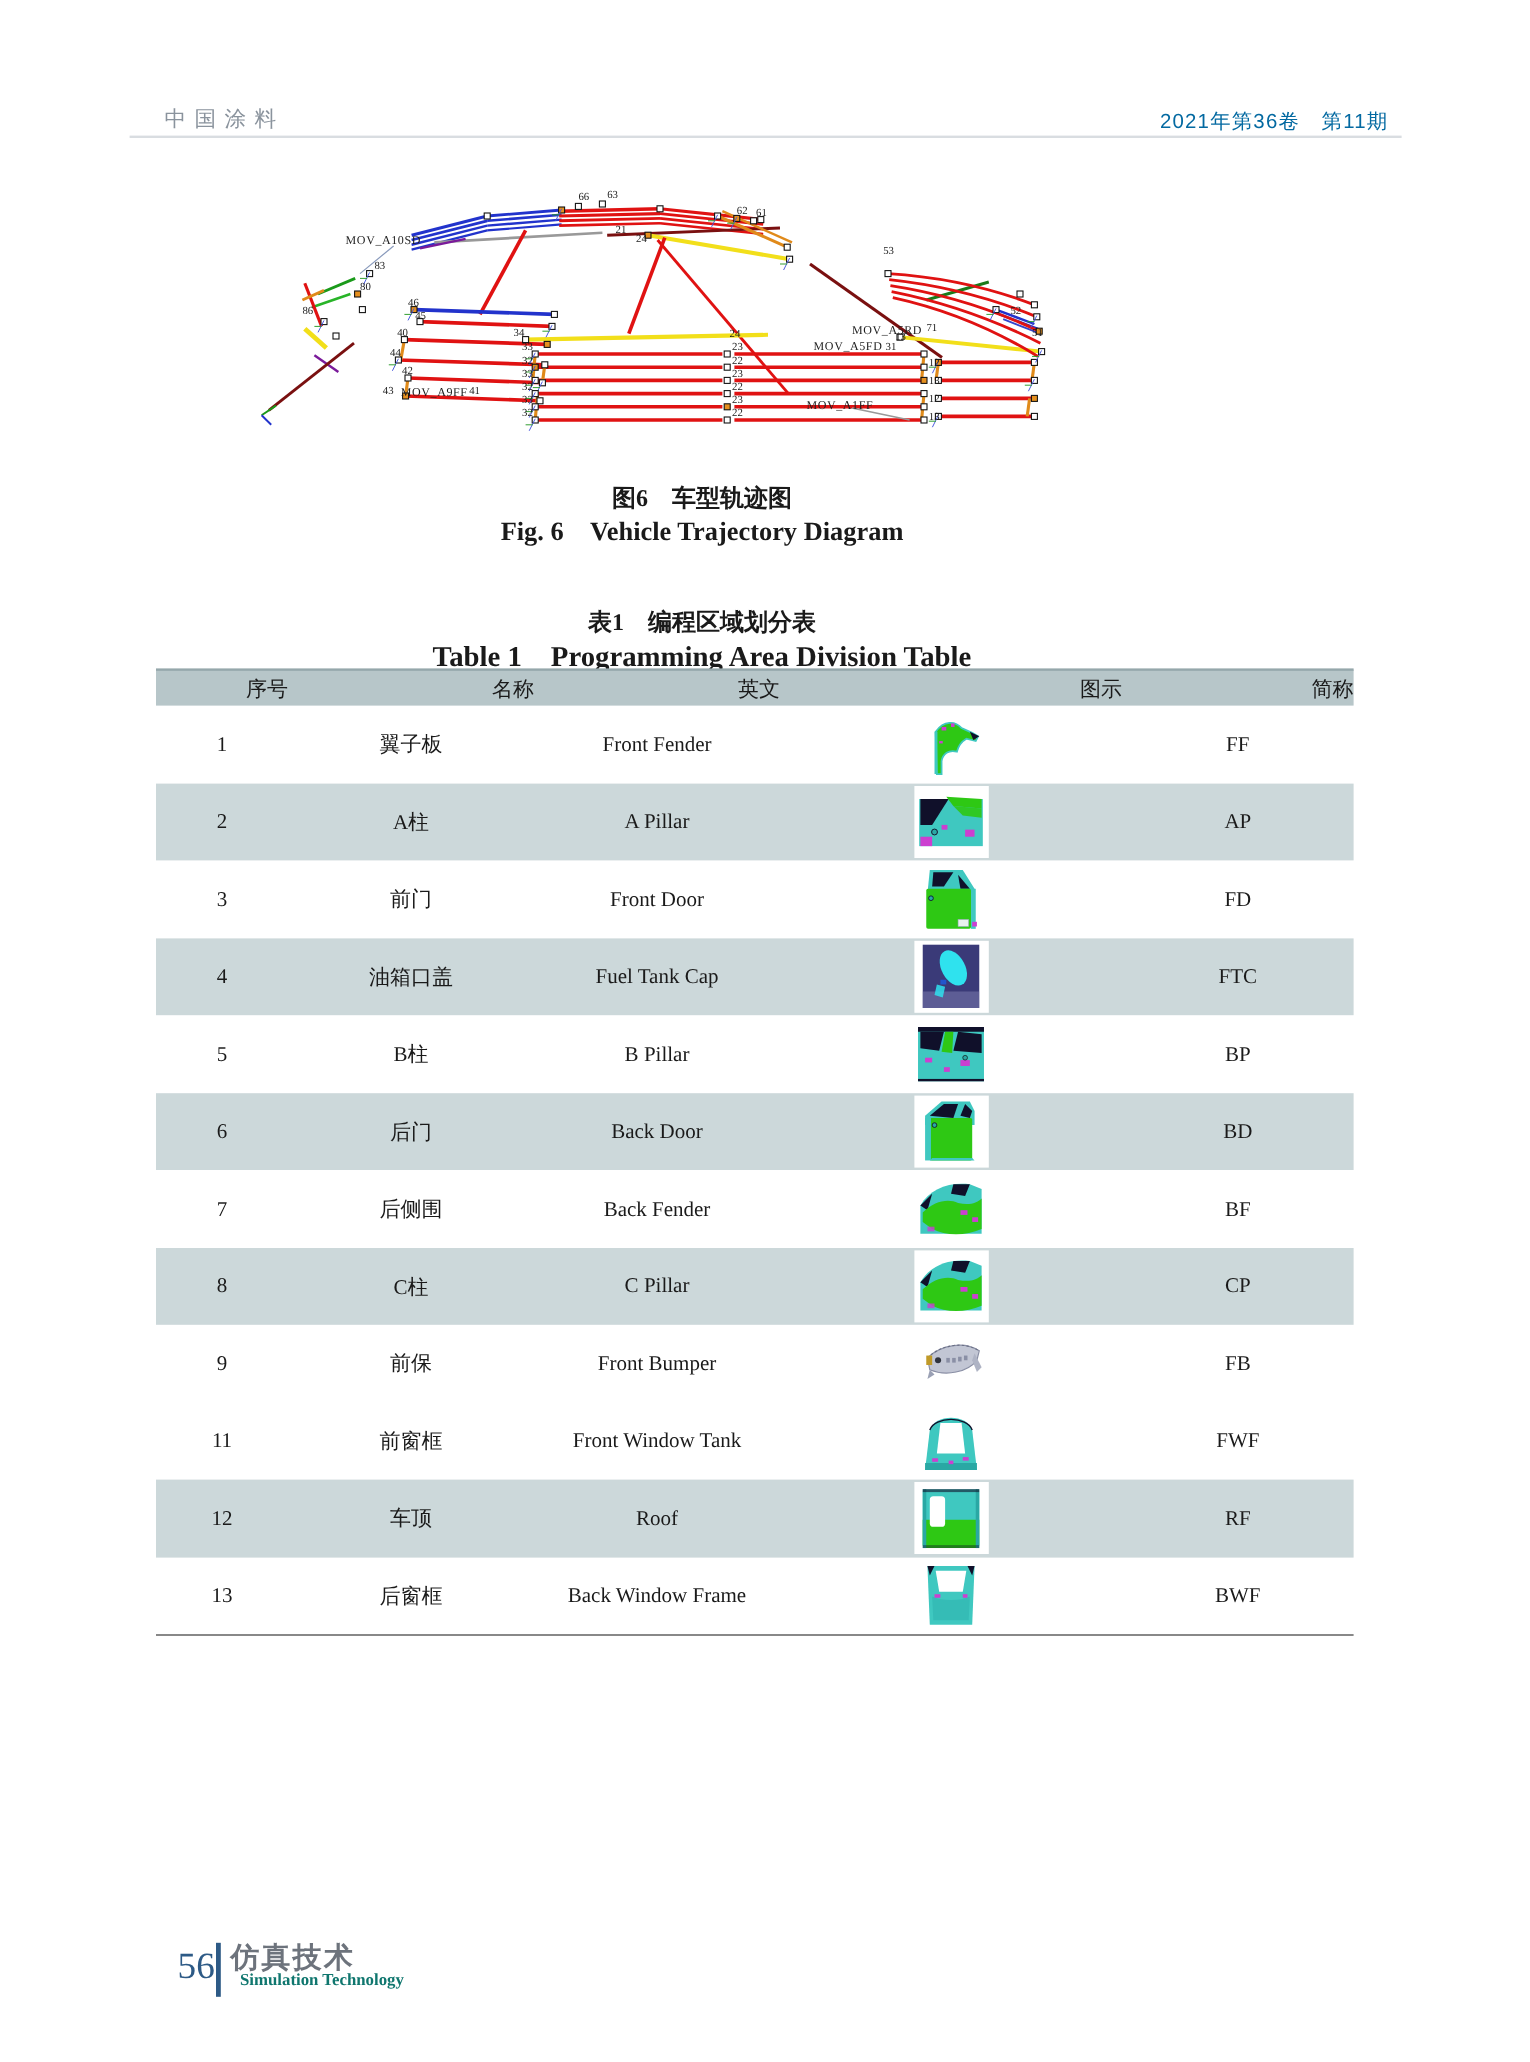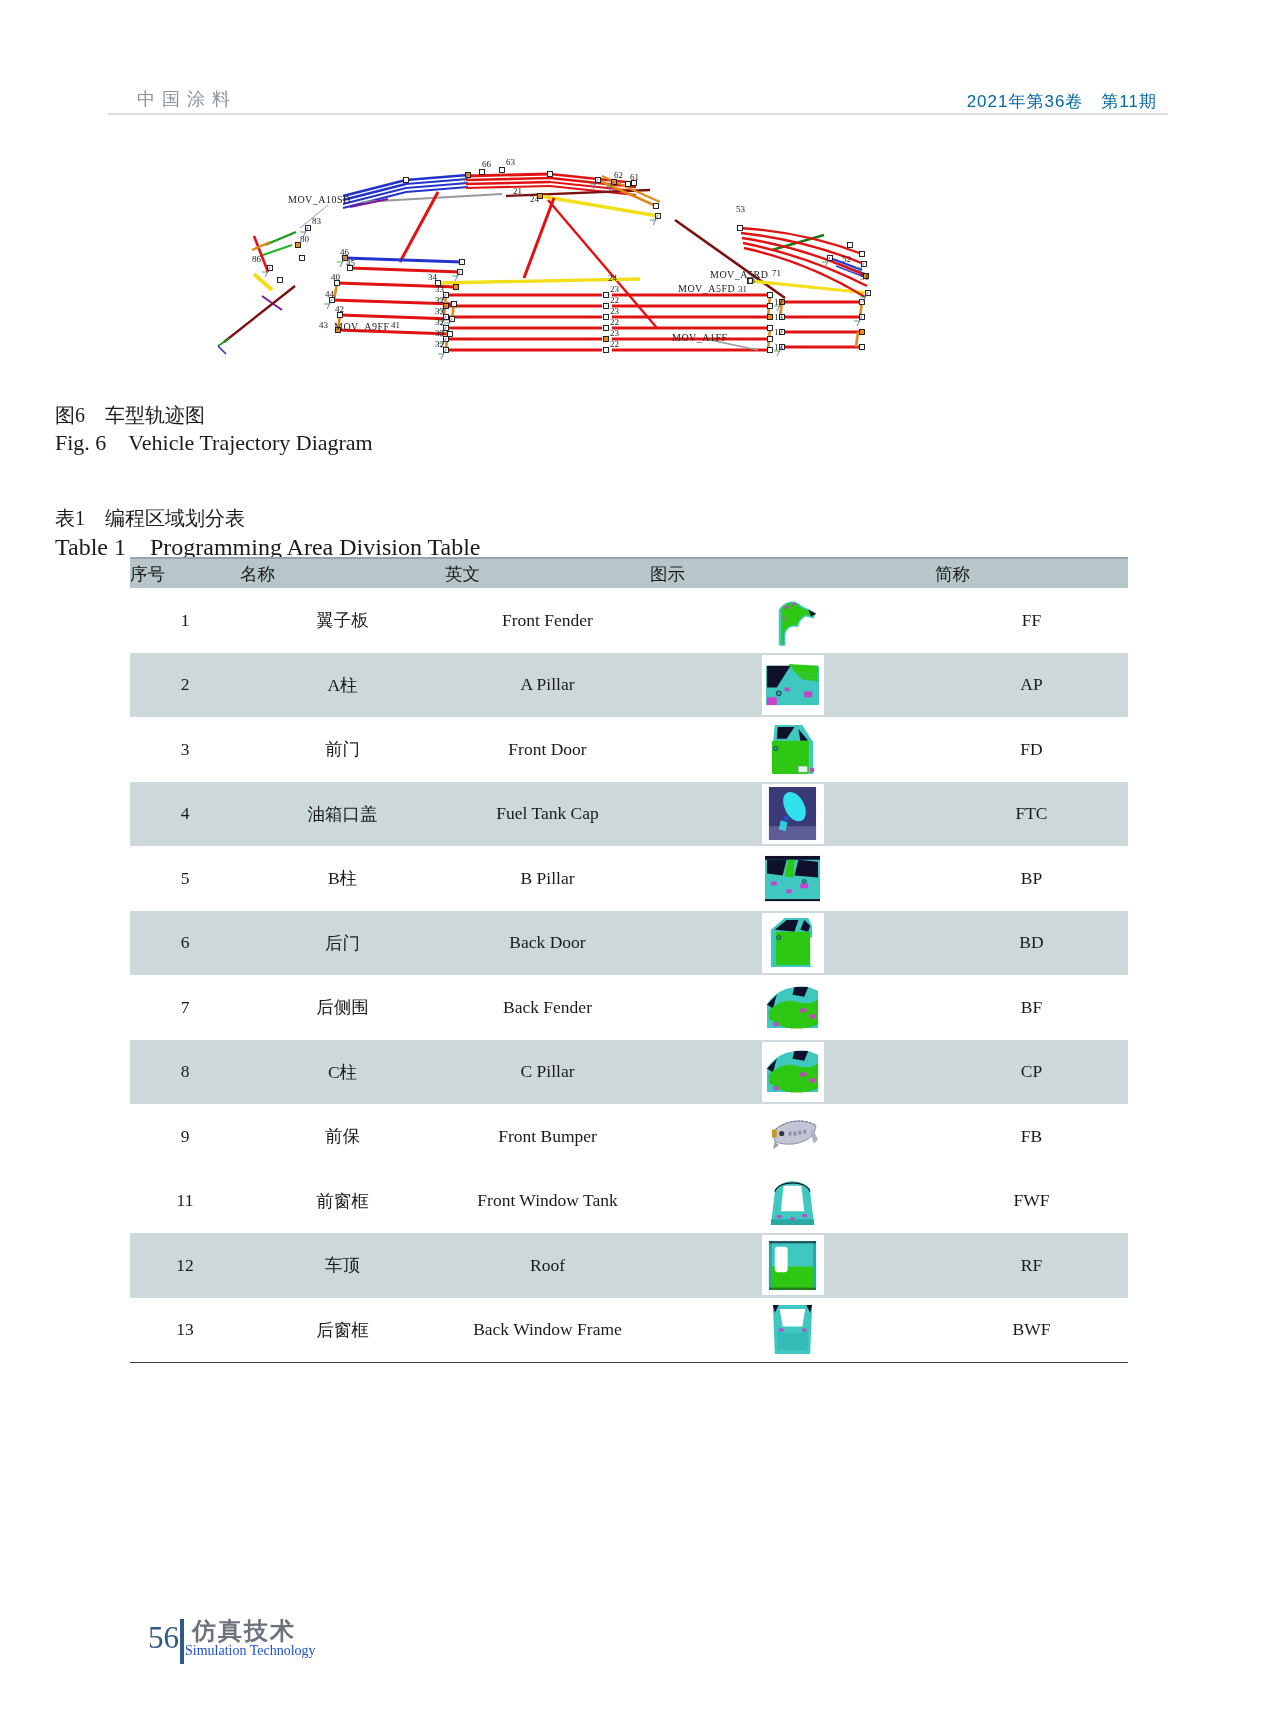--- a/index.html
+++ b/index.html
@@ -4,39 +4,39 @@
 <style>
   html,body{margin:0;padding:0;background:#ffffff;}
   .page{position:relative;width:1275px;height:1718px;background:#fff;overflow:hidden;
         font-family:"Liberation Serif","DejaVu Serif",serif;color:#1a1a1a;}
   .hdr-left{position:absolute;left:137px;top:87px;font-size:18px;letter-spacing:7px;color:#8a939d;
         font-family:"Liberation Sans","DejaVu Sans",sans-serif;}
   .hdr-right{position:absolute;right:118px;top:90px;font-size:17px;color:#0369a1;letter-spacing:1px;
         font-family:"Liberation Sans","DejaVu Sans",sans-serif;}
   .hdr-rule{position:absolute;left:108px;top:113px;width:1060px;height:2px;background:#d9dde1;}
   .fig{position:absolute;left:210px;top:150px;width:670px;height:232px;}
-  .cap{position:absolute;left:55px;width:1060px;font-weight:normal;}
+  .cap{position:absolute;left:55px;width:1060px;text-align:center;font-weight:bold;}
   #cap-zh{top:402px;font-size:20px;}
   #cap-en{top:428px;font-size:22px;}
   #tbl-zh{top:505px;font-size:20px;}
   #tbl-en{top:531px;font-size:24px;}
   table.parts{position:absolute;left:130px;top:557px;width:998px;border-collapse:collapse;
         table-layout:fixed;border-bottom:1.5px solid #3a3a3a;}
   table.parts th{height:29px;background:#b7c6c9;font-size:17.5px;font-weight:normal;
-        border-top:2px solid #95a7ab;padding:0;text-align:left;}
+        border-top:2px solid #95a7ab;padding:0;text-align:right;}
   table.parts td{height:64.5px;text-align:center;font-size:17.5px;padding:0;}
   table.parts tr.alt{background:#ccd8da;}
   .thumb{display:inline-flex;width:62px;height:60px;background:#fff;align-items:center;
         justify-content:center;vertical-align:middle;}
   .thumb svg{width:55px;height:53px;display:block;}
   .ftr-num{position:absolute;left:148px;top:1620px;font-size:31px;color:#2d5a86;}
   .ftr-bar{position:absolute;left:180px;top:1619px;width:4px;height:45px;background:#2d5a86;}
   .ftr-zh{position:absolute;left:192px;top:1615px;font-size:24px;font-weight:bold;color:#6d737c;
         letter-spacing:2px;font-family:Liberation Mono, monospace;}
-  .ftr-en{position:absolute;left:185px;top:1643px;font-size:14px;font-weight:normal;color:#1d4ed8;}
+  .ftr-en{position:absolute;left:200px;top:1643px;font-size:14px;font-weight:bold;color:#0f766e;}
   svg text{font-family:"Liberation Serif","DejaVu Serif",serif;}
 </style>
 </head>
 <body>
 
 <div class="page">
 
   <div class="hdr-left">中国涂料</div>
   <div class="hdr-right">2021年第36卷　第11期</div>
   <div class="hdr-rule"></div>

